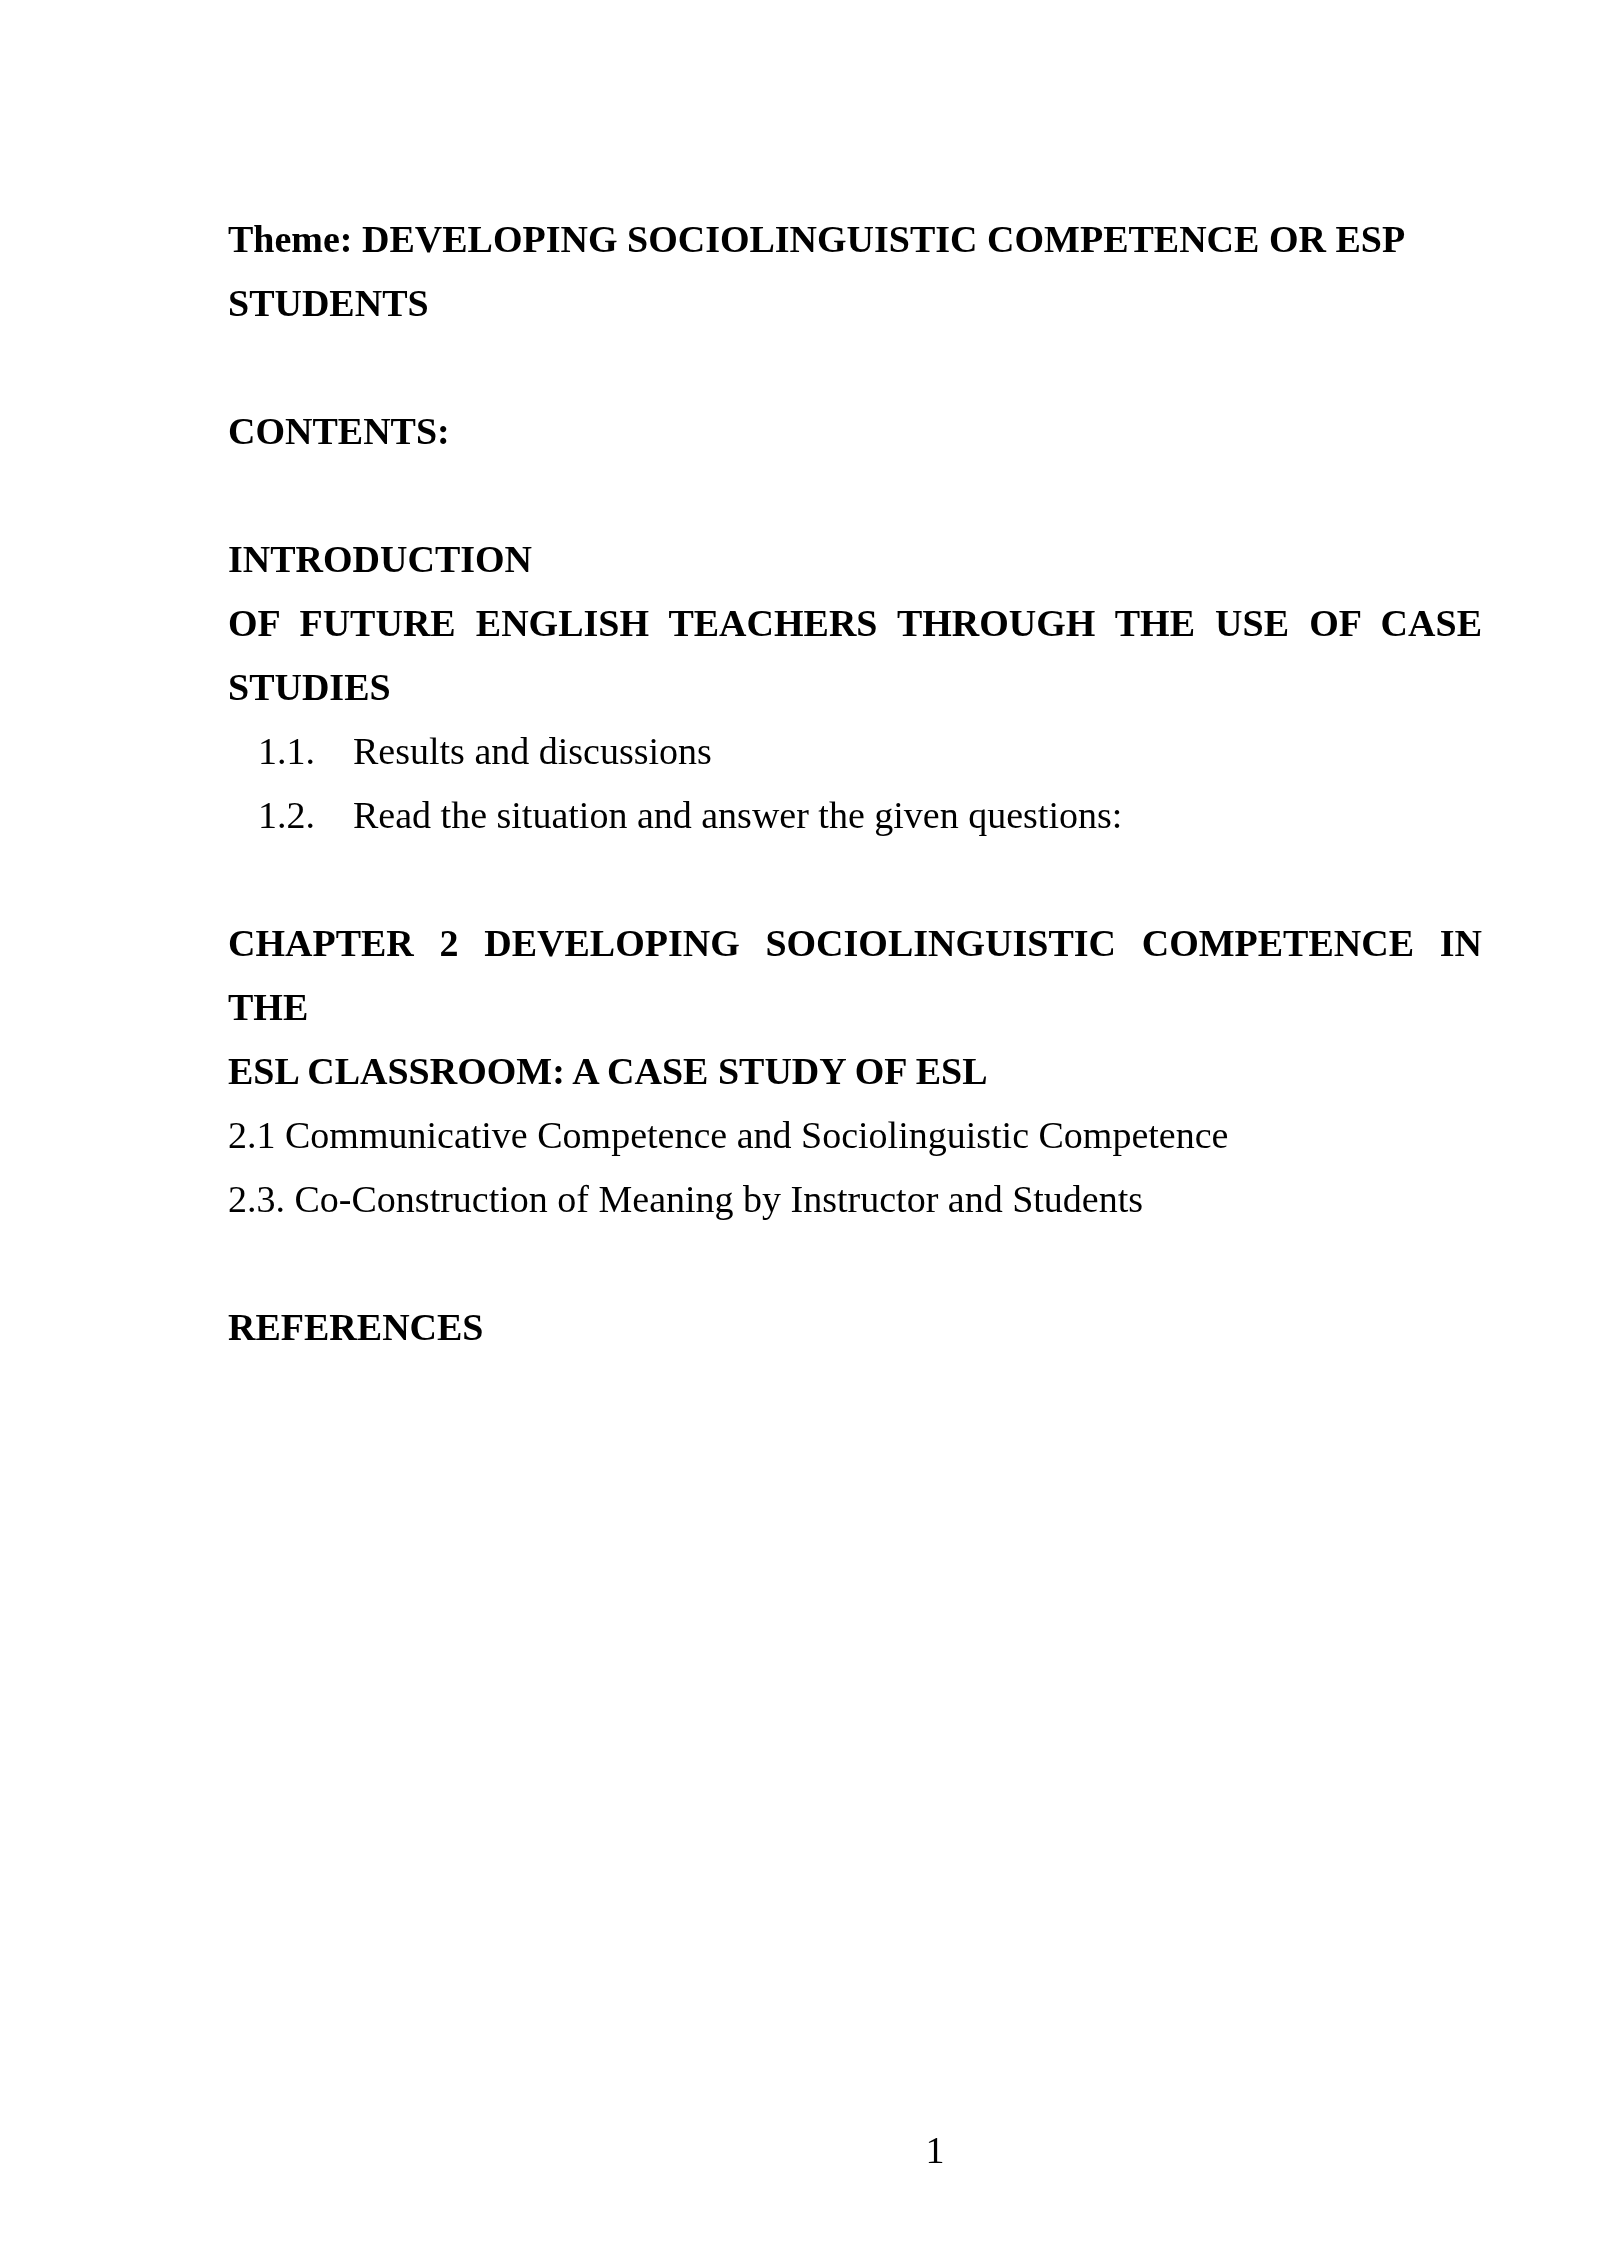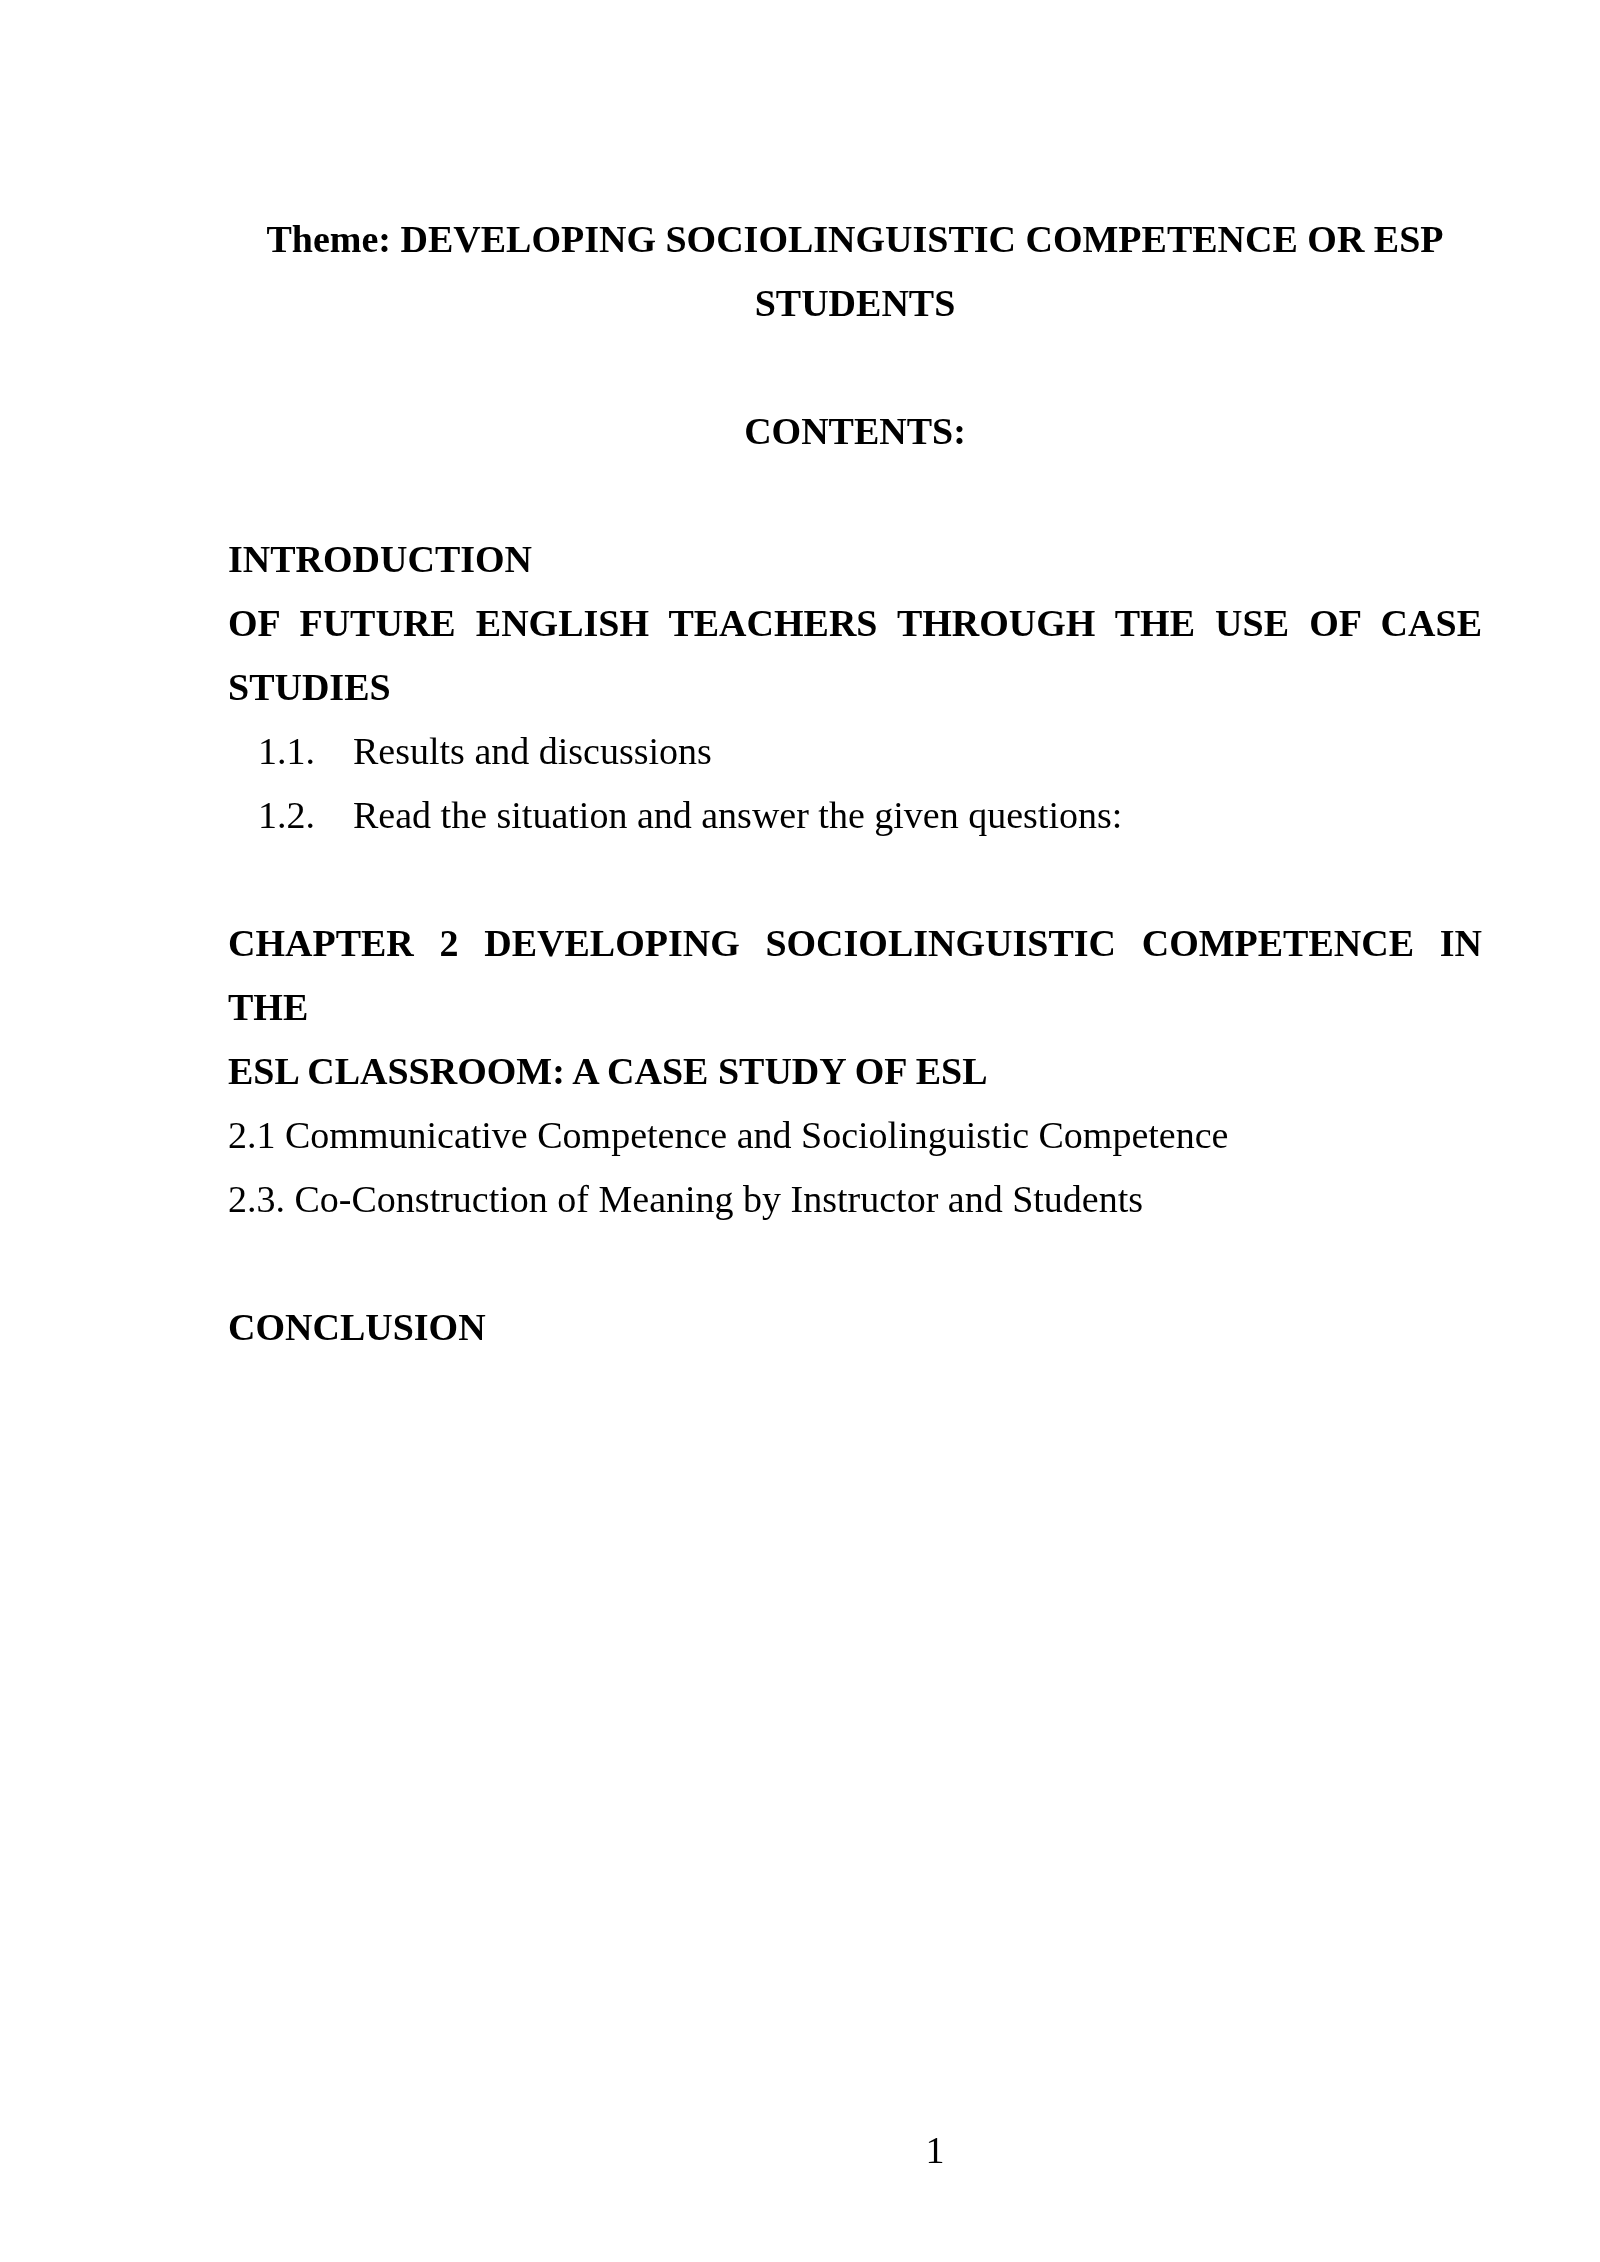--- a/index.html
+++ b/index.html
@@ -15,21 +15,21 @@
     overflow: hidden;
   }
   .content {
     position: absolute;
     top: 207px;
     left: 228px;
     width: 1254px;
   }
   .line { white-space: nowrap; }
   .bold { font-weight: bold; }
-  .center { text-align: center; white-space: nowrap; }
+  .center { text-align: left; white-space: nowrap; }
   .justify {
     text-align: justify;
     text-align-last: justify;
     white-space: normal;
   }
   .gap { margin-top: 64px; }
   .toc-item { padding-left: 30px; }
   .toc-num {
     display: inline-block;
     width: 95px;
@@ -65,18 +65,18 @@
     <div class="line toc-item">
       <span class="toc-num">1.2.</span><span>Read the situation and answer the given questions:</span>
     </div>
 
     <div class="justify bold gap">CHAPTER 2 DEVELOPING SOCIOLINGUISTIC COMPETENCE IN THE</div>
     <div class="line bold">ESL CLASSROOM: A CASE STUDY OF ESL</div>
 
     <div class="line">2.1 Communicative Competence and Sociolinguistic Competence</div>
     <div class="line">2.3. Co-Construction of Meaning by Instructor and Students</div>
 
-    <div class="line bold gap">CONCLUSION</div>
+    <div class="line bold gap">REFERENCES</div>
 
   </div>
 
   <div class="page-number">1</div>
 </div>
 
 </body></html>

